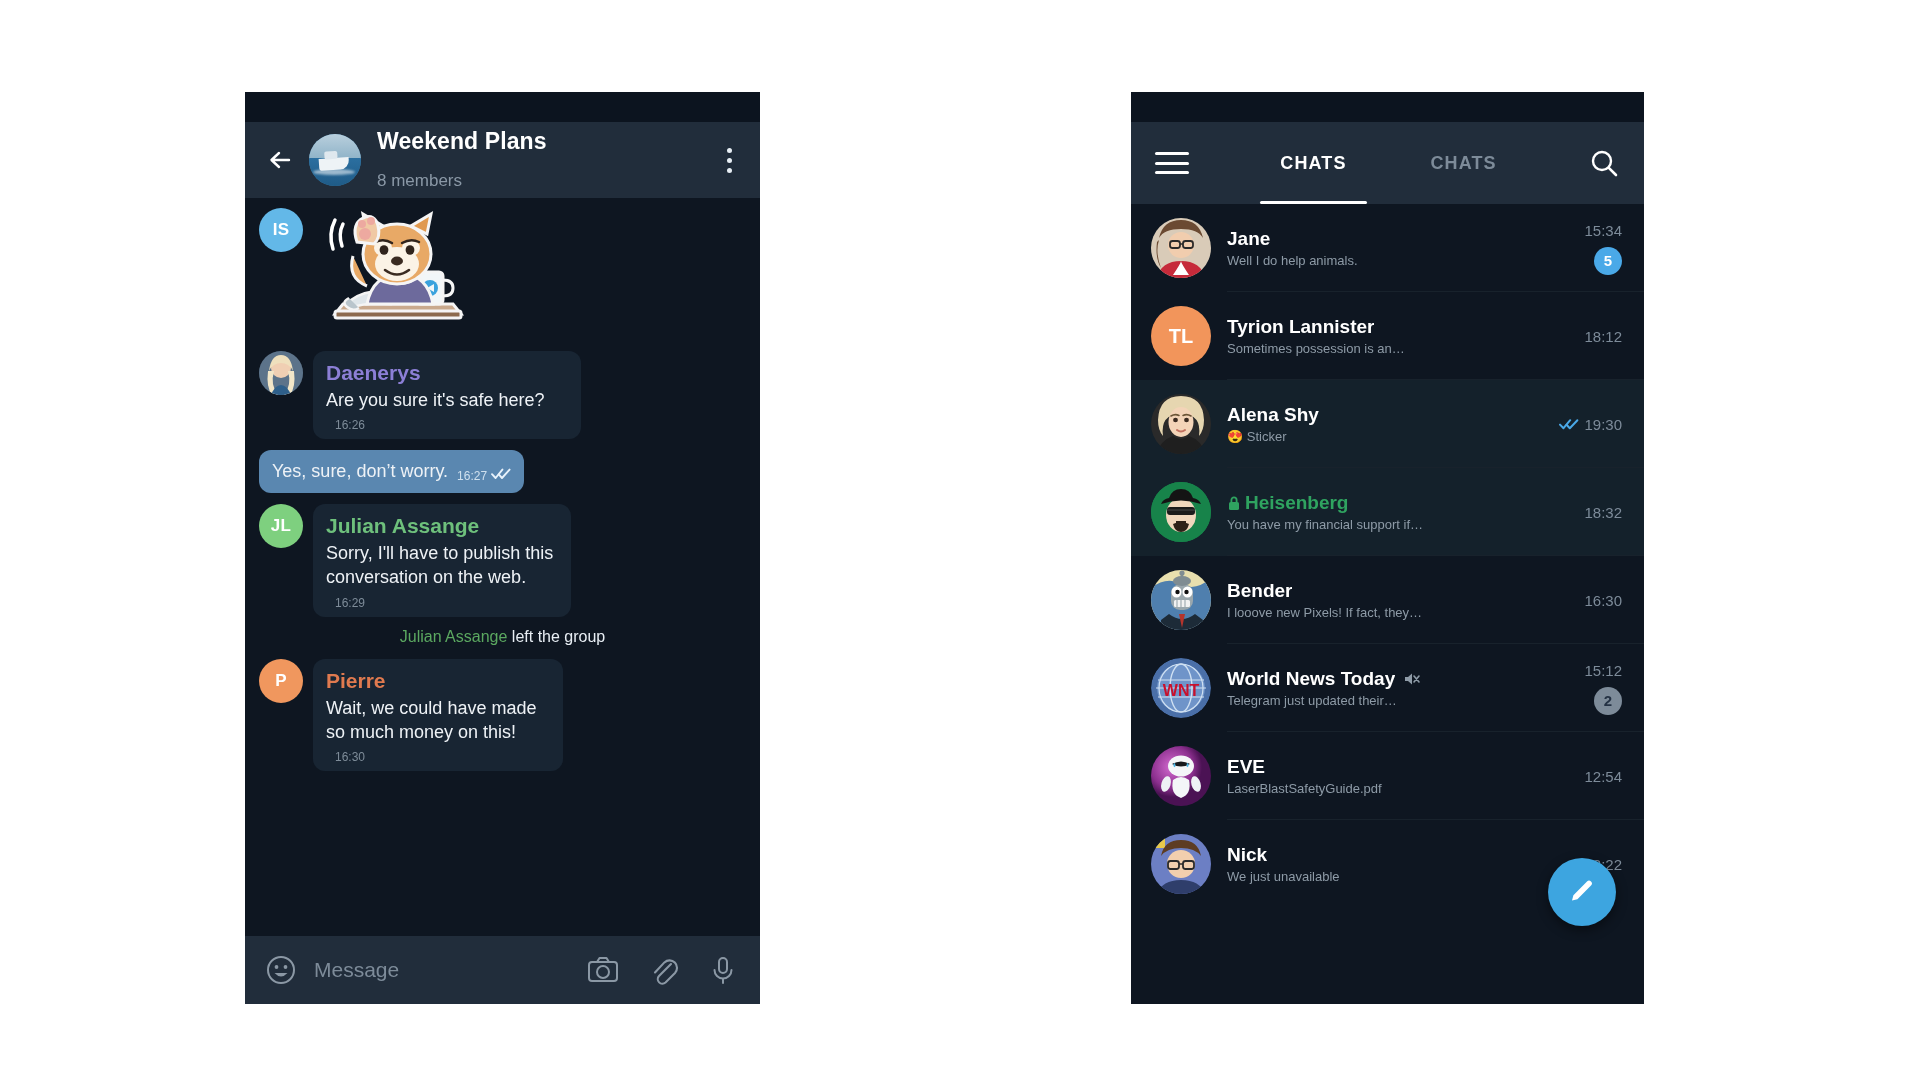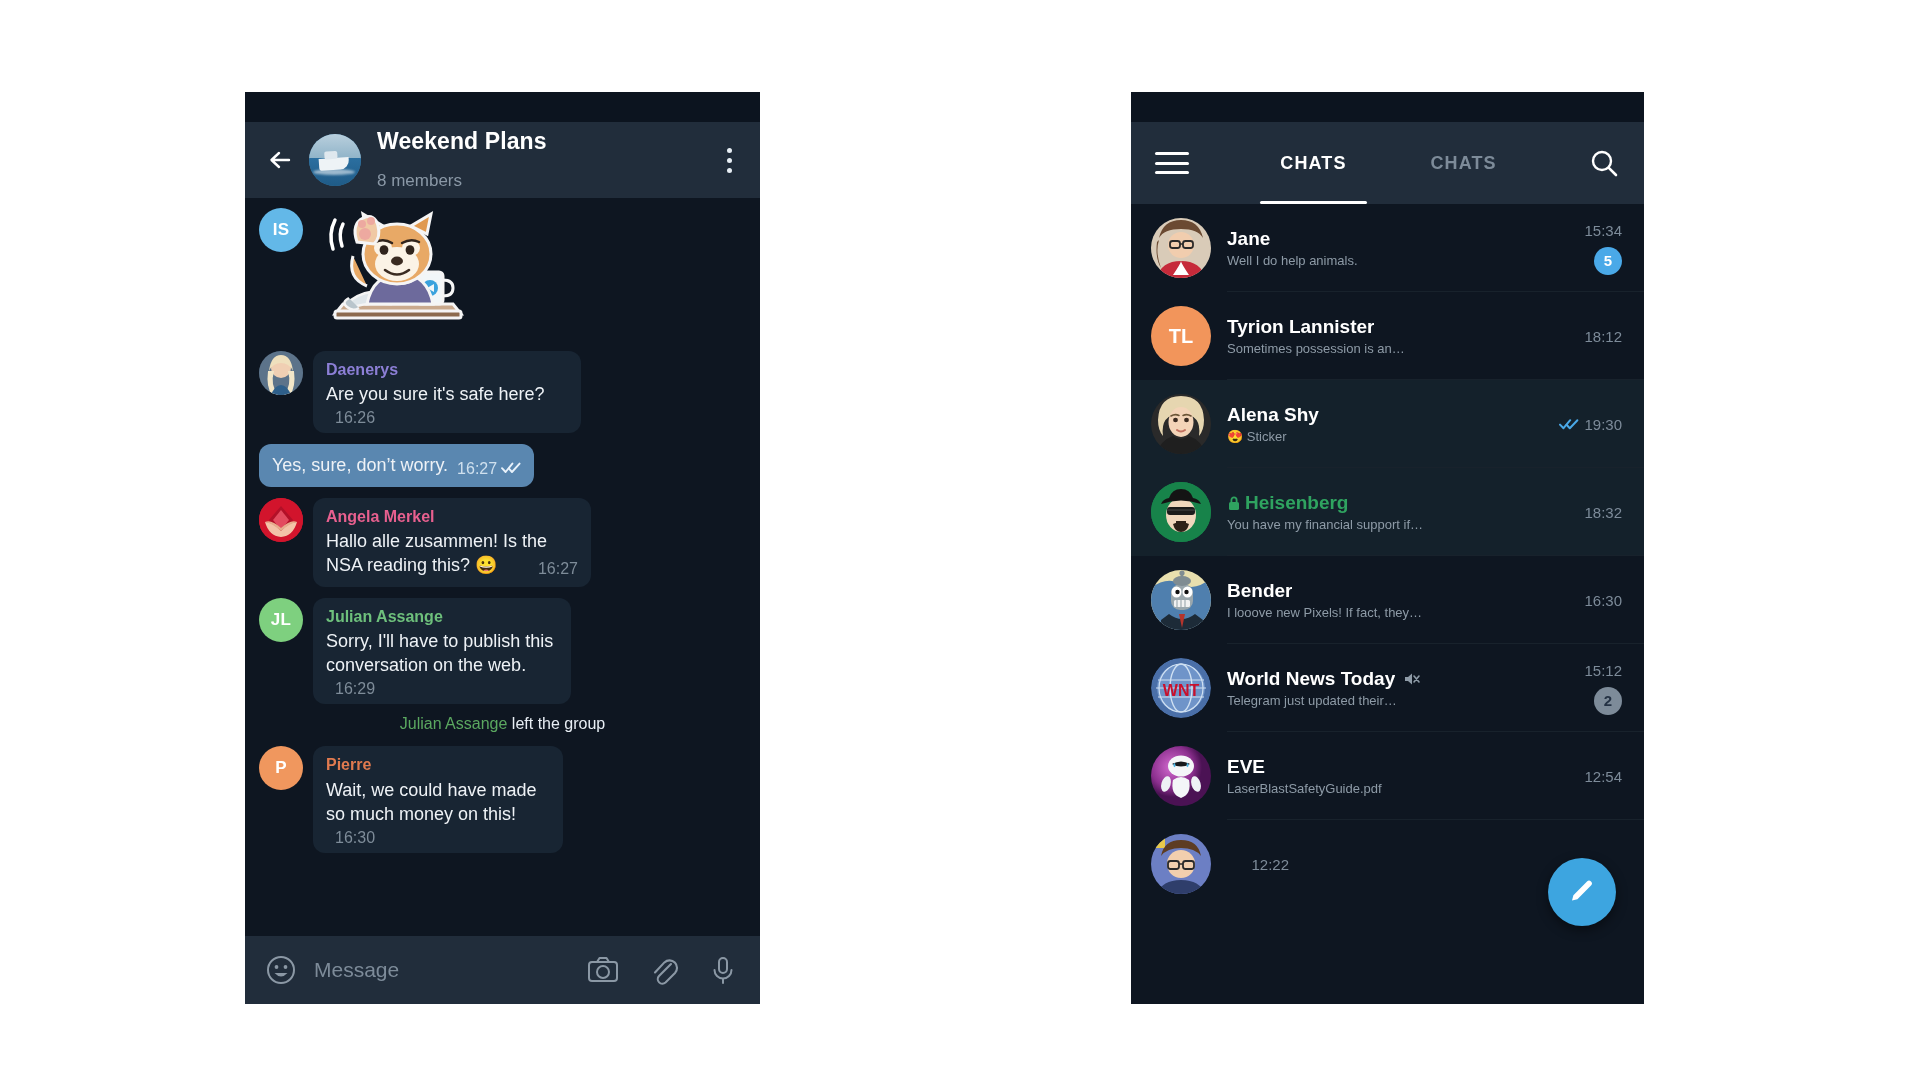--- a/index.html
+++ b/index.html
@@ -99,27 +99,27 @@
   }
   .bubble {
     background:#182533;
     border-radius: 12px;
     padding: 9px 13px 9px 13px;
     max-width: 330px;
     position:relative;
     box-sizing:border-box;
   }
   .bubble.out { background:#5a87b0; border-radius:12px; }
-  .sender { font-size:16px; font-weight:bold; margin-bottom:3px; line-height:1.2;}
+  .sender { font-size:21px; font-weight:bold; margin-bottom:3px; line-height:1.2;}
   .msgtext {
     color:#eef2f6; font-size:18px; line-height:1.35;
     display:inline;
   }
   .time {
-    color:#7e8c99; font-size:16px; margin-left:9px;
+    color:#7e8c99; font-size:12px; margin-left:9px;
     display:inline-block; vertical-align:baseline;
     position:relative; top:3px; white-space:nowrap;
   }
   .bubble.out .time { color:#cfe0ee; }
   .ticks { display:inline-block; margin-left:4px; position:relative; top:3px;}
   .ticks svg { display:block; }
 
   
   .sticker-wrap { margin-bottom: 10px; }
   .sticker {
@@ -318,35 +318,20 @@
         <div class="bubble out">
           <div><span class="msgtext">Yes, sure, don’t worry.</span><span class="time">16:27</span><span class="ticks">
             <svg width="20" height="13" viewBox="0 0 20 13">
                   <path d="M1 7.2 L4.6 11 L11.4 2.6" fill="none" stroke="#e8f2fb" stroke-width="1.9" stroke-linecap="round" stroke-linejoin="round"></path>
                   <path d="M7.8 7.4 L11 11 L18.6 2.6" fill="none" stroke="#e8f2fb" stroke-width="1.9" stroke-linecap="round" stroke-linejoin="round"></path>
                 </svg>
           </span></div>
         </div>
       </div>
 
-      <div class="row">
-        <div class="av" style="background:#cf1f35; align-self:flex-start;">
-          <svg class="photo" viewBox="0 0 44 44">
-            <rect width="44" height="44" fill="#d2142c"></rect>
-            <path d="M22 8 L34 22 L22 36 L10 22 Z" fill="#b21028"></path>
-            <path d="M22 12 L30 22 L22 32 L14 22 Z" fill="#e34b5f"></path>
-            <path d="M6 24 q8 0 16 9 q8 -9 16 -9 q-4 14 -16 15 q-12 -1 -16 -15z" fill="#f3c3a8"></path>
-            <path d="M22 33 q-9 -8 -16 -9 q6 -3 16 6 q10 -9 16 -6 q-7 1 -16 9z" fill="#e6ab8c"></path>
-          </svg>
-        </div>
-        <div class="bubble" style="max-width:278px;">
-          <div class="sender" style="color:#e8608f;">Angela Merkel</div>
-          <div><span class="msgtext">Hallo alle zusammen! Is the NSA reading this? 😀</span><span class="time" style="float:right; margin-top:4px;">16:27</span></div>
-        </div>
-      </div>
 
       <div class="row">
         <div class="av" style="background:#7ed07f; align-self:flex-start;">
           <span>JL</span>
         </div>
         <div class="bubble" style="max-width:258px;">
           <div class="sender" style="color:#6ec07c;">Julian Assange</div>
           <div><span class="msgtext">Sorry, I'll have to publish this conversation on the web.</span><span class="time">16:29</span></div>
         </div>
       </div>
@@ -627,20 +612,26 @@
             <rect width="60" height="60" fill="#6c7fc4"></rect>
             <rect x="0" y="0" width="14" height="14" fill="#e8c94a"></rect>
             <path d="M10 22 q3 -16 20 -16 q17 0 20 16 q-6 -8 -20 -8 q-14 0 -20 8z" fill="#5d3c22"></path>
             <circle cx="30" cy="30" r="14" fill="#f2cfae"></circle>
             <rect x="17" y="27" width="11" height="8" rx="2.5" fill="none" stroke="#2a2a2a" stroke-width="1.8"></rect>
             <rect x="32" y="27" width="11" height="8" rx="2.5" fill="none" stroke="#2a2a2a" stroke-width="1.8"></rect>
             <path d="M28 30 h4" stroke="#2a2a2a" stroke-width="1.6"></path>
             <path d="M6 60 q5 -14 24 -14 q19 0 24 14z" fill="#2f3e6b"></path>
           </svg>
         </div>
+        <div class="crmid">
+          <div class="crtop">
+              <span class="crname">Nick</span>
+            </div>
+          <div class="crmsg">We just unavailable</div>
+        </div>
         <div class="crright">
           <div class="crtime">12:22</div>
         </div>
       </div>
 
     </div>
 
     <div class="fab">
       <svg width="32" height="32" viewBox="0 0 32 32">
         <path d="M6 24.5 L7.4 19.2 L21 5.6 a2.8 2.8 0 0 1 4 4 L11.4 23.2 Z" fill="#ffffff"></path>

